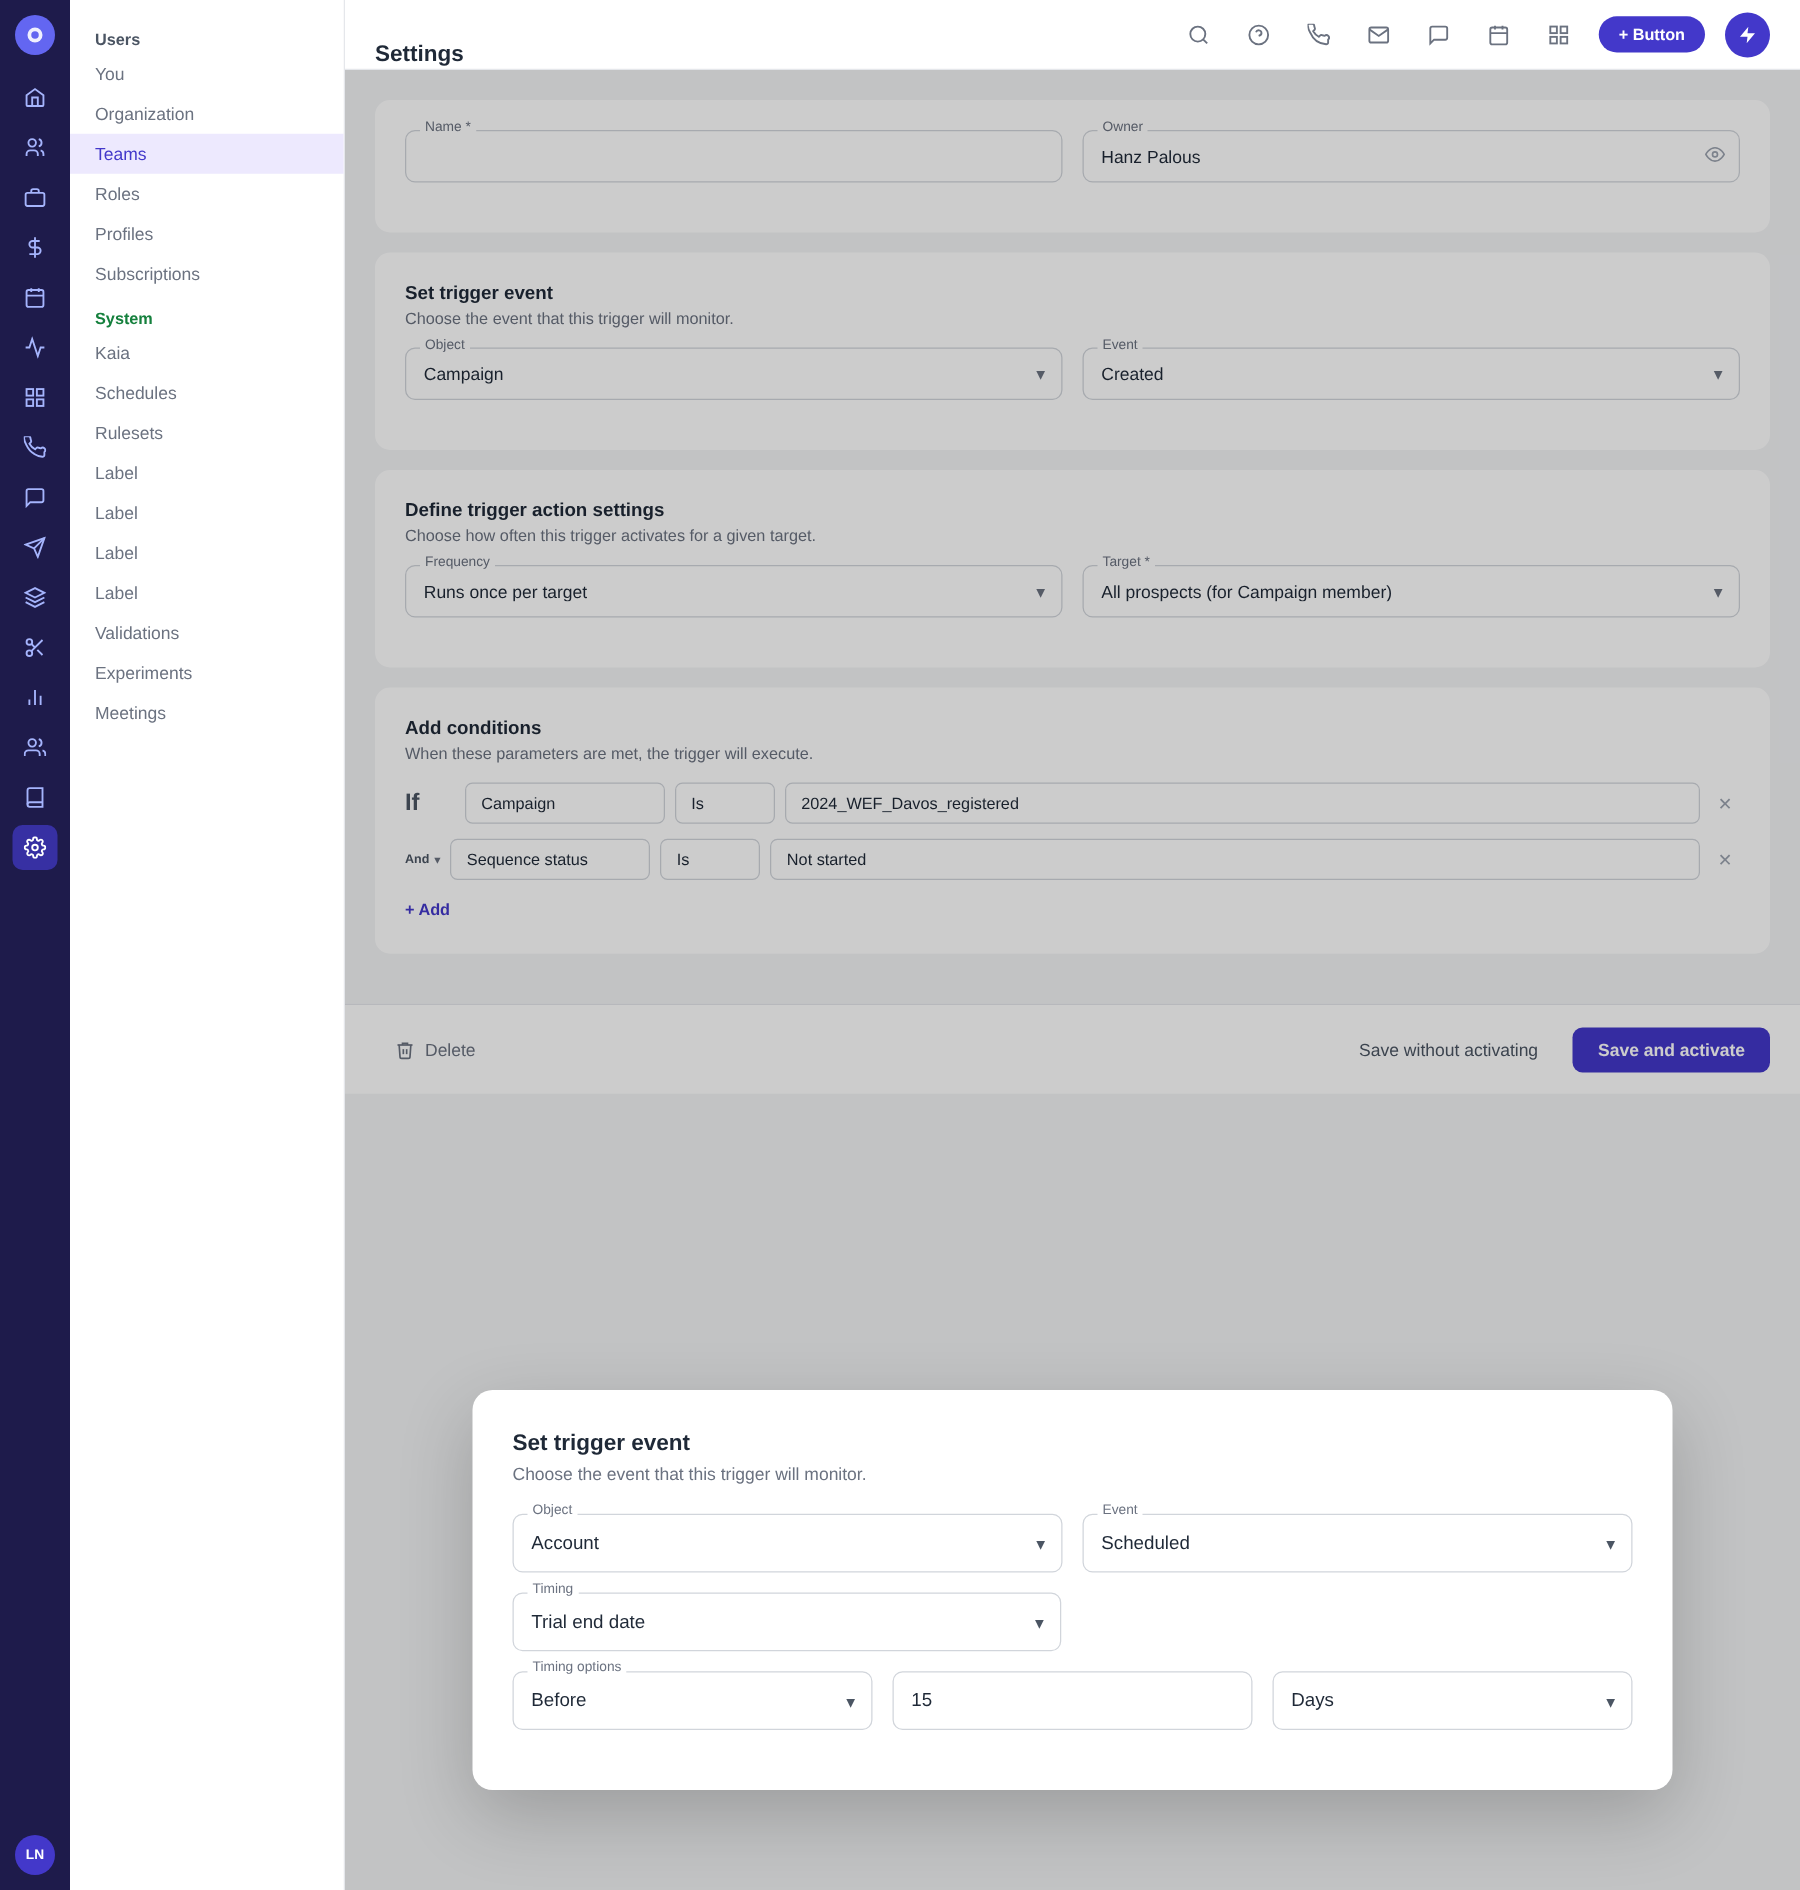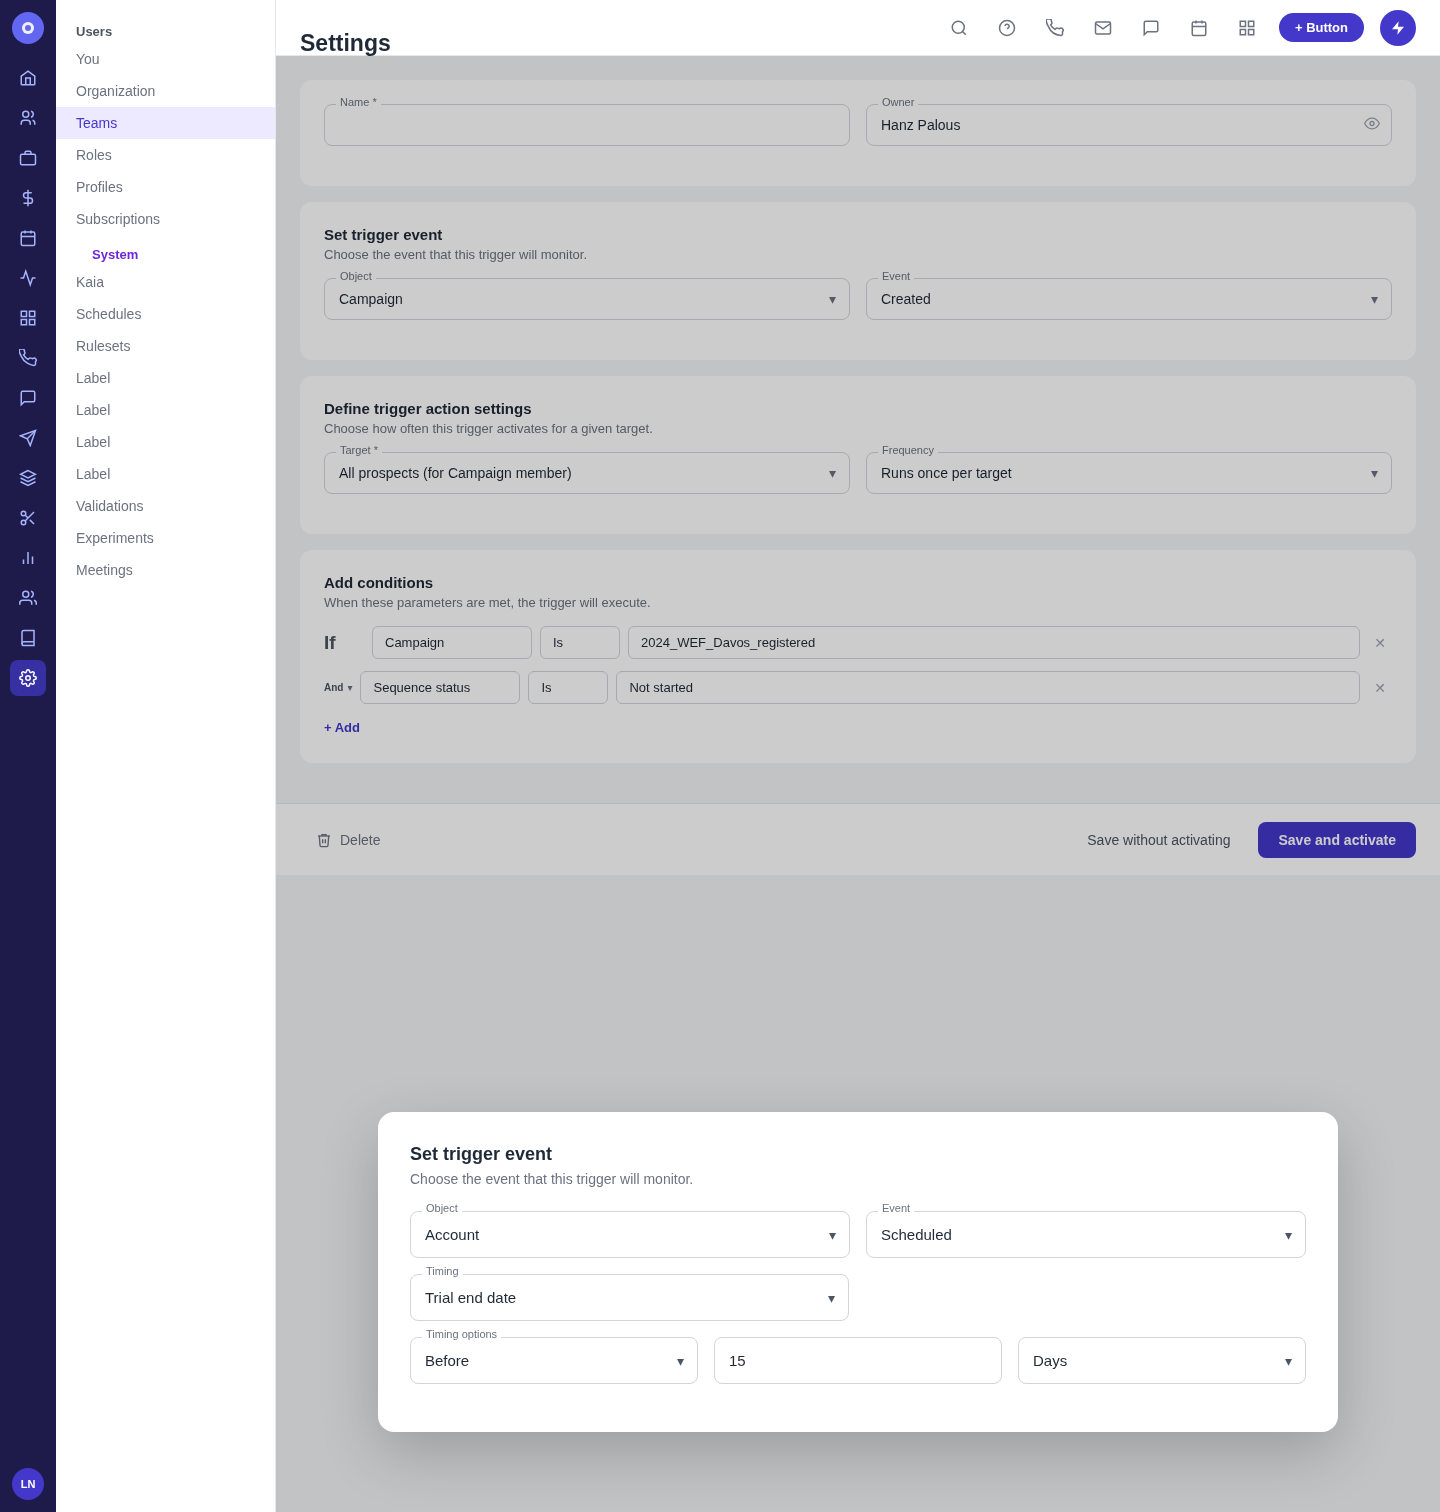--- a/index.html
+++ b/index.html
@@ -13,25 +13,25 @@
     .nav-logo svg { width: 18px; height: 18px; fill: white; }
     .nav-icon { width: 36px; height: 36px; border-radius: 8px; display: flex; align-items: center; justify-content: center; color: #a5b4fc; cursor: pointer; }
     .nav-icon.active { background: #3730a3; color: white; }
     .nav-icon svg { width: 18px; height: 18px; }
 
     
     .sidebar { width: 220px; background: white; border-right: 1px solid #e5e7eb; display: flex; flex-direction: column; flex-shrink: 0; padding: 16px 0; overflow-y: auto; }
     .sidebar-section-title { font-size: 13px; font-weight: 700; color: #4b5563; padding: 8px 20px 4px; }
     .sidebar-item { padding: 8px 20px; font-size: 14px; color: #6b7280; cursor: pointer; border-radius: 0; }
     .sidebar-item.active { background: #ede9fe; color: #4338ca; font-weight: 500; }
-    .sidebar-system { font-size: 13px; font-weight: 700; color: #6d28d9; padding: 12px 36px 4px; }
+    .sidebar-system { font-size: 13px; font-weight: 700; color: #15803d; padding: 12px 20px 4px; }
 
     
     .header { height: 56px; background: white; border-bottom: 1px solid #e5e7eb; display: flex; align-items: center; padding: 0 24px; gap: 16px; position: sticky; top: 0; z-index: 10; }
-    .header-title { font-size: 23px; font-weight: 700; color: #1f2937; margin-right: auto; margin-top: 32px; }
+    .header-title { font-size: 18px; font-weight: 700; color: #1f2937; margin-right: auto; margin-top: 32px; }
     .header-icon { width: 32px; height: 32px; border-radius: 50%; display: flex; align-items: center; justify-content: center; color: #6b7280; cursor: pointer; }
     .btn-plus { background: #4338ca; color: white; border: none; border-radius: 20px; padding: 7px 16px; font-size: 13px; font-weight: 600; cursor: pointer; display: flex; align-items: center; gap: 6px; }
     .btn-bolt { width: 36px; height: 36px; background: #4338ca; border-radius: 50%; display: flex; align-items: center; justify-content: center; color: white; cursor: pointer; }
 
     
     .main { flex: 1; overflow-y: auto; position: relative; }
     .content-area { padding: 24px; }
 
     
     .form-card { background: white; border-radius: 12px; padding: 24px; margin-bottom: 16px; }
@@ -324,29 +324,29 @@
               </select>
             </div>
           </div>
         </div>
 
         <div class="form-card">
           <div class="section-title">Define trigger action settings</div>
           <div class="section-desc">Choose how often this trigger activates for a given target.</div>
           <div class="form-row">
             <div class="form-group select-wrapper">
+              <span class="form-label">Frequency</span>
+              <select class="form-select">
+                <option>Runs once per target</option>
+              </select>
+            </div>
+            <div class="form-group select-wrapper">
               <span class="form-label">Target *</span>
               <select class="form-select">
                 <option>All prospects (for Campaign member)</option>
-              </select>
-            </div>
-            <div class="form-group select-wrapper">
-              <span class="form-label">Frequency</span>
-              <select class="form-select">
-                <option>Runs once per target</option>
               </select>
             </div>
           </div>
         </div>
 
         <div class="conditions-section">
           <div class="section-title">Add conditions</div>
           <div class="section-desc">When these parameters are met, the trigger will execute.</div>
 
           <div class="condition-row">

